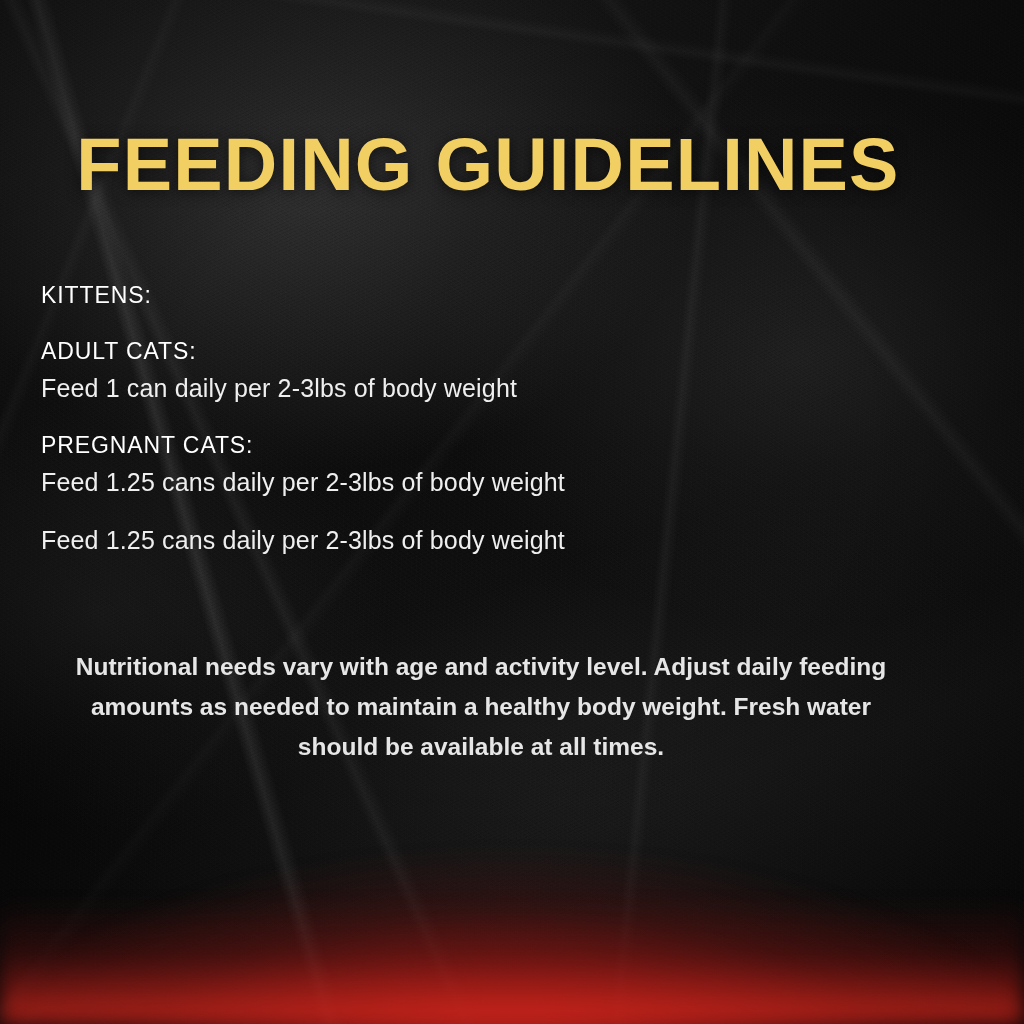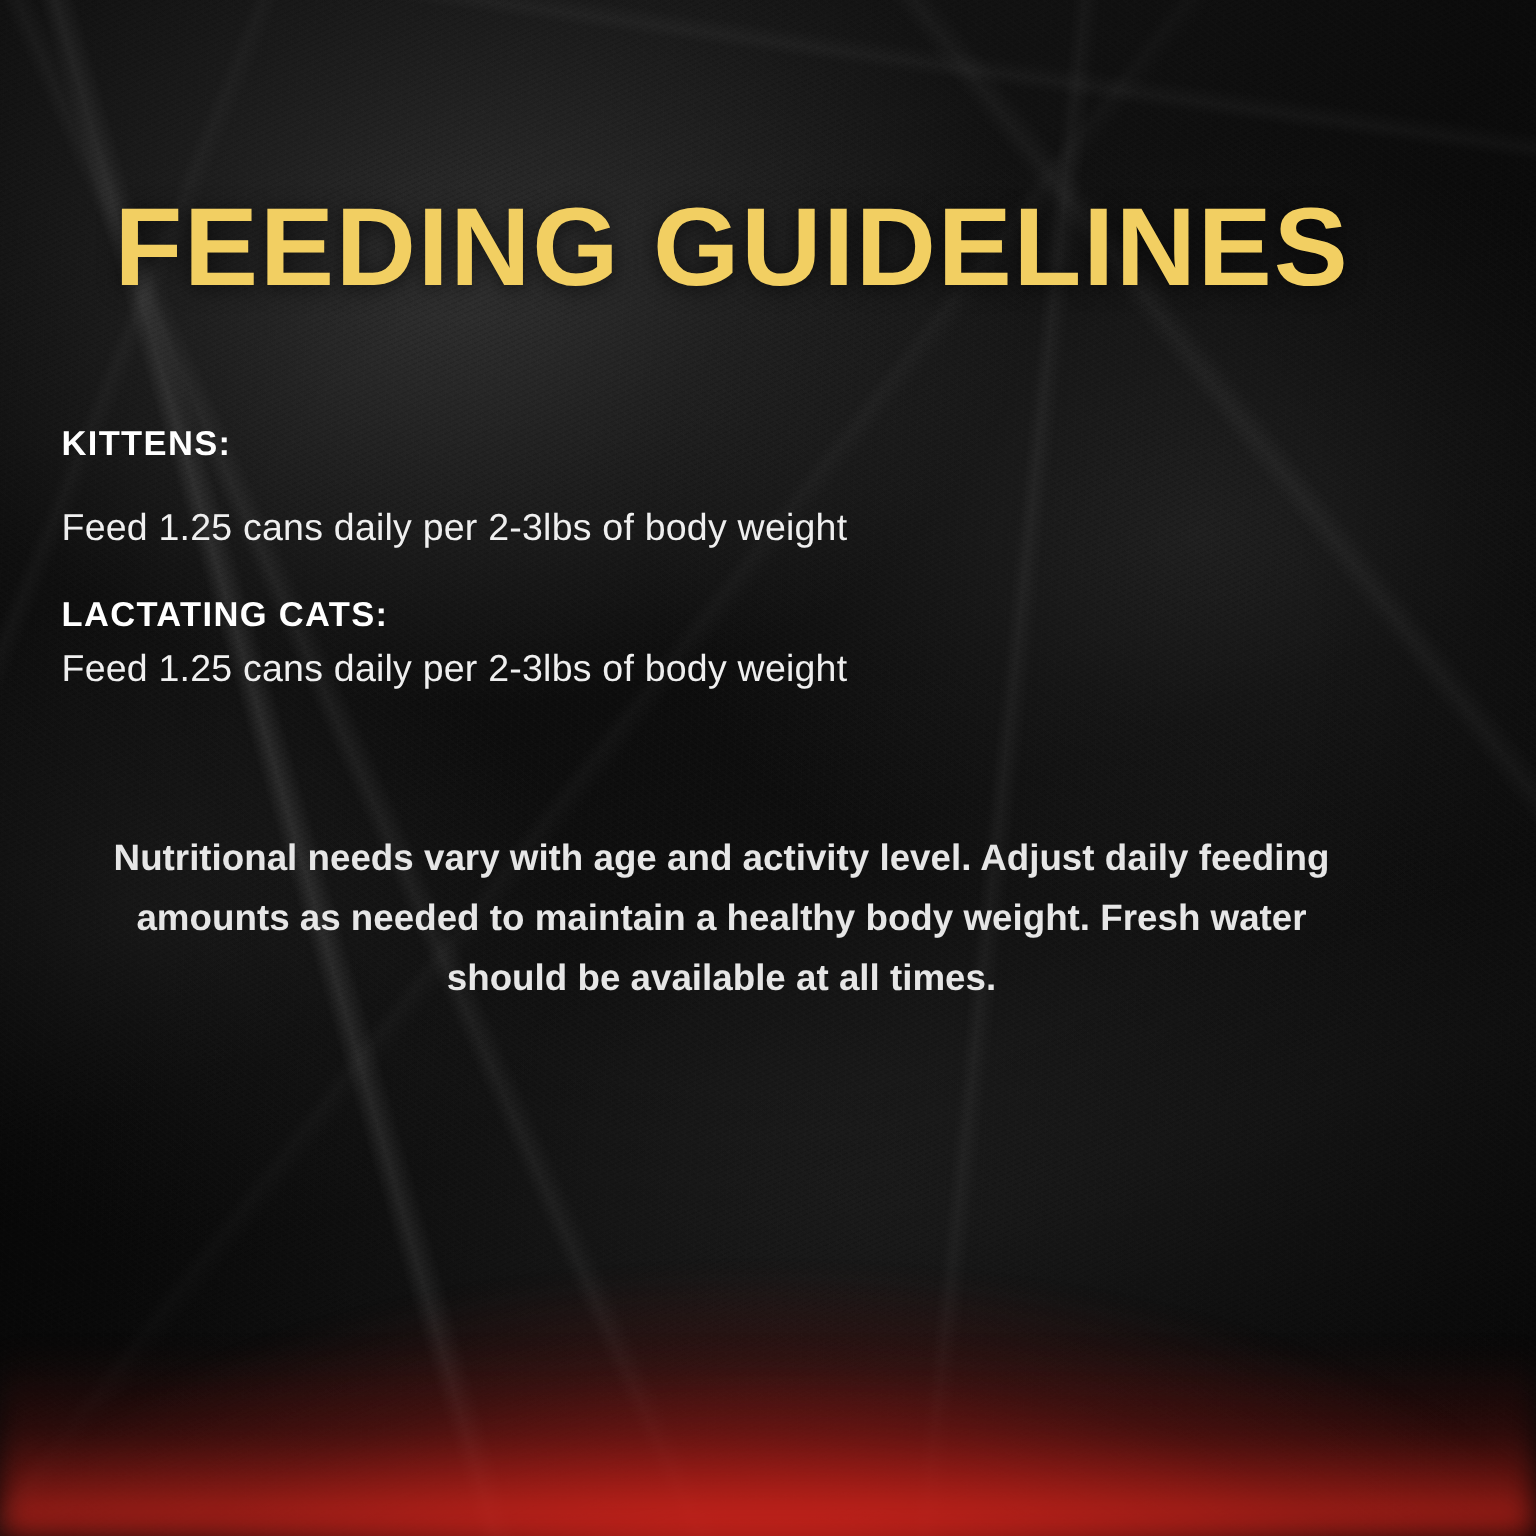--- a/index.html
+++ b/index.html
@@ -95,21 +95,21 @@
     margin: 0 0 78px 0;
     text-shadow: 0 2px 14px rgba(0,0,0,0.6);
   }
 
   .entry {
     margin-bottom: 29px;
   }
   .entry-label {
     color: #ffffff;
     font-size: 23px;
-    font-weight: 700;
+    font-weight: 400;
     letter-spacing: 0.9px;
     margin: 0 0 9px 0;
   }
   .entry-text {
     color: #efefef;
     font-size: 25px;
     font-weight: 400;
     letter-spacing: 0.15px;
     margin: 0;
   }
@@ -134,25 +134,29 @@
   <div class="glow-bottom"></div>
   <div class="glow-bottom2"></div>
 
   <div class="content">
     <h1 class="title">FEEDING GUIDELINES</h1>
 
     <div class="entry">
       <div class="entry-label">KITTENS:</div>
     </div>
 
+    <div class="entry">
+      <div class="entry-label">ADULT CATS:</div>
+      <div class="entry-text">Feed 1 can daily per 2-3lbs of body weight</div>
+    </div>
 
     <div class="entry">
+      <div class="entry-label">PREGNANT CATS:</div>
       <div class="entry-text">Feed 1.25 cans daily per 2-3lbs of body weight</div>
     </div>
 
     <div class="entry">
-      <div class="entry-label">LACTATING CATS:</div>
       <div class="entry-text">Feed 1.25 cans daily per 2-3lbs of body weight</div>
     </div>
 
     <p class="note">Nutritional needs vary with age and activity level. Adjust daily feeding amounts as needed to maintain a healthy body weight. Fresh water should be available at all times.</p>
   </div>
 </div>
 
 </body></html>

